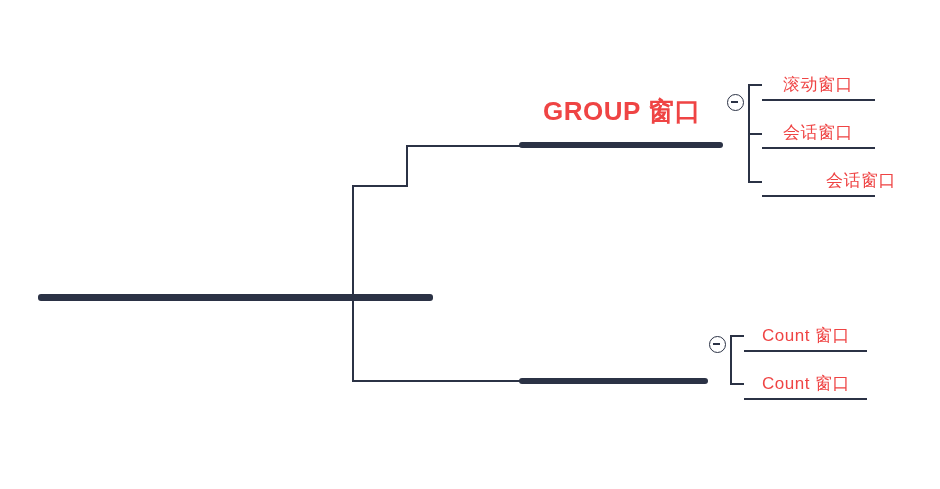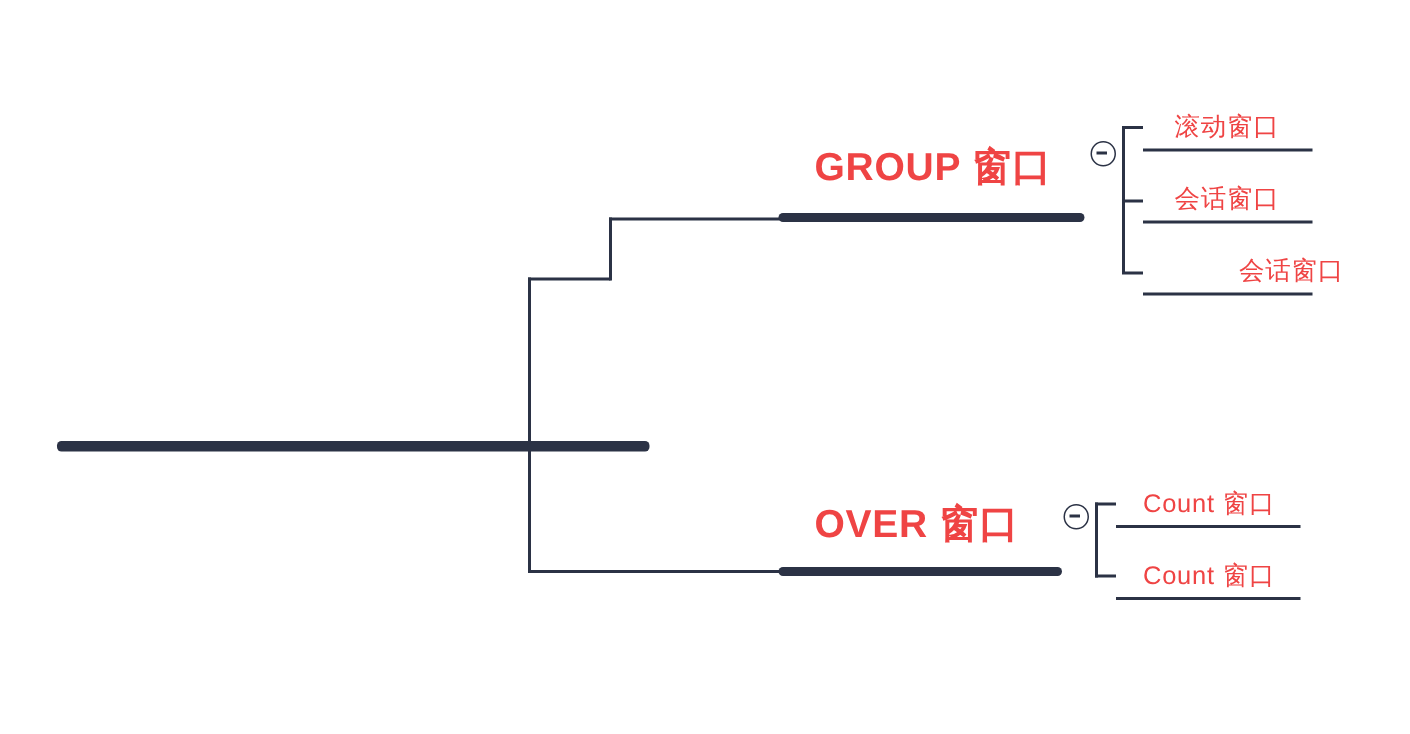--- a/index.html
+++ b/index.html
@@ -103,21 +103,20 @@
 
   <div class="node-label leaf-label" style="left:783px; top:73px;">滚动窗口</div>
   <div class="underline u-leaf" style="left:762px; top:99px; width:113px;"></div>
 
   <div class="node-label leaf-label" style="left:783px; top:121px;">会话窗口</div>
   <div class="underline u-leaf" style="left:762px; top:147px; width:113px;"></div>
 
   <div class="node-label leaf-label" style="left:826px; top:169px;">会话窗口</div>
   <div class="underline u-leaf" style="left:762px; top:195px; width:113px;"></div>
 
-  <div class="node-label branch-label" style="left:543px; top:332px;">OVER 窗口</div>
   <div class="underline u-branch" style="left:519px; top:378px; width:189px;"></div>
   <div class="collapse-btn" style="left:709px; top:336px;"></div>
 
   <div class="connector conn-v" style="left:730px; top:335px; height:50px;"></div>
   <div class="connector conn-h" style="left:730px; top:335px; width:14px;"></div>
   <div class="connector conn-h" style="left:730px; top:383px; width:14px;"></div>
 
   <div class="node-label leaf-label" style="left:762px; top:324px;">Count 窗口</div>
   <div class="underline u-leaf" style="left:744px; top:350px; width:123px;"></div>
 

